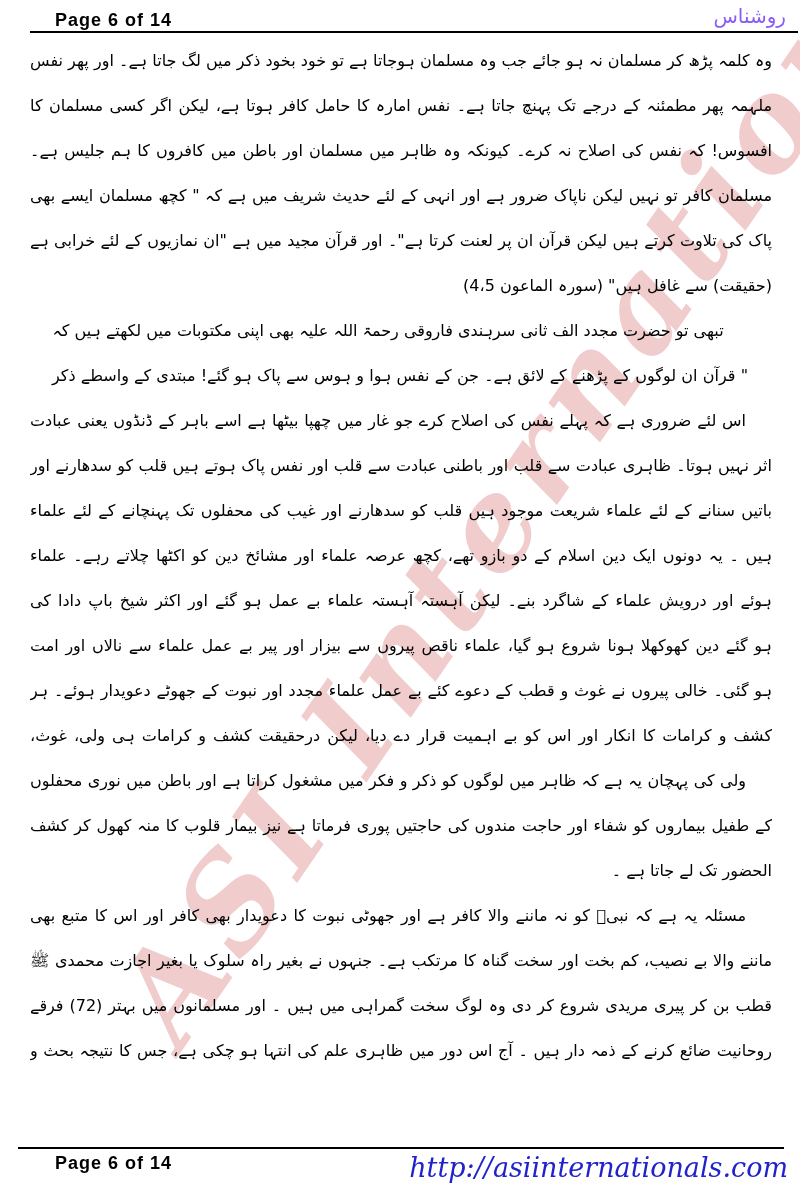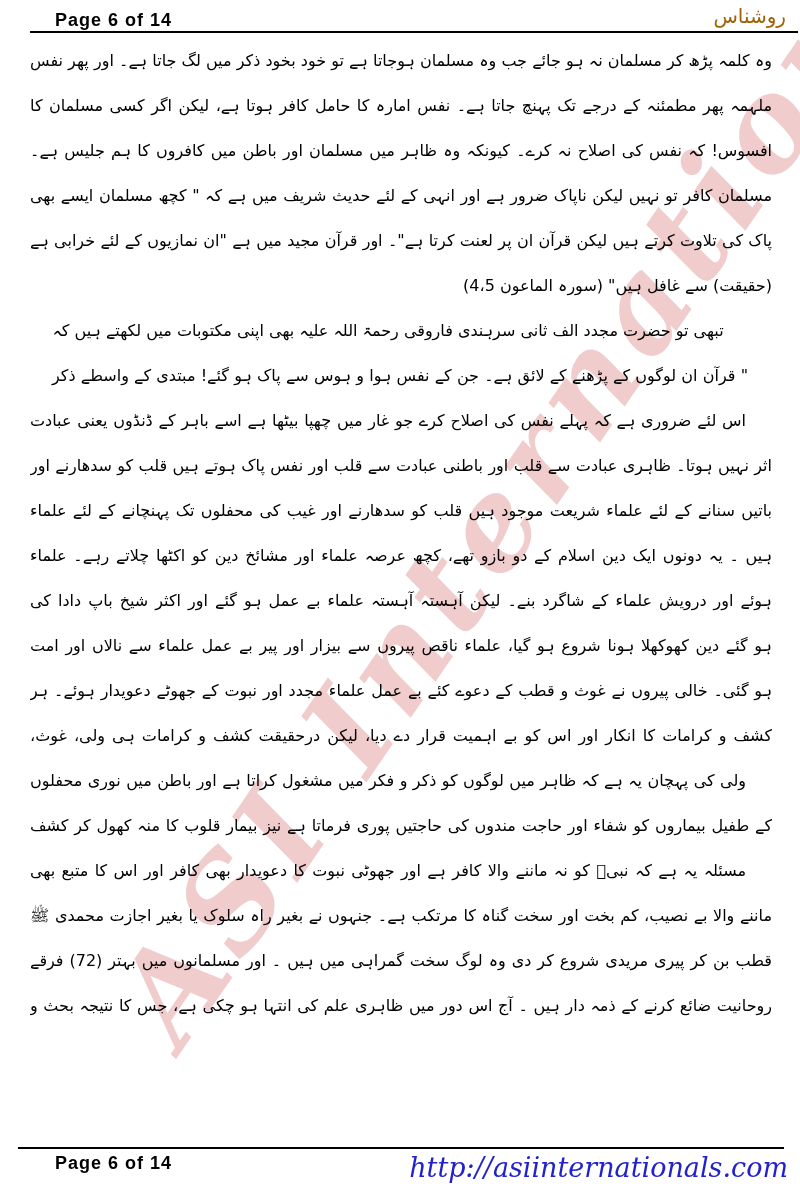--- a/index.html
+++ b/index.html
@@ -14,21 +14,21 @@
   }
   
   .hdr-page {
     position: absolute; top: 10px; left: 55px;
     font-family: "Liberation Sans", sans-serif;
     font-weight: bold; font-size: 18px; color: #000;
     letter-spacing: 1px;
   }
   .hdr-title {
     position: absolute; top: 4px; right: 14px;
-    direction: rtl; font-size: 20px; color: #a16207;
+    direction: rtl; font-size: 20px; color: #8b5cf6;
     font-family: "DejaVu Sans", sans-serif;
   }
   .hdr-rule {
     position: absolute; top: 31px; left: 30px; width: 768px; height: 2px;
     background: #000;
   }
   
   .ftr-rule {
     position: absolute; top: 1147px; left: 18px; width: 766px; height: 2px;
     background: #000;
@@ -100,20 +100,21 @@
       <div class="line js" dir="rtl">اس لئے ضروری ہے کہ پہلے نفس کی اصلاح کرے جو غار میں چھپا بیٹھا ہے اسے باہر کے ڈنڈوں یعنی عبادت سے کچھ</div>
       <div class="line j" dir="rtl">اثر نہیں ہوتا۔ ظاہری عبادت سے قلب اور باطنی عبادت سے قلب اور نفس پاک ہوتے ہیں قلب کو سدھارنے اور غیب کی</div>
       <div class="line j" dir="rtl">باتیں سنانے کے لئے علماء شریعت موجود ہیں قلب کو سدھارنے اور غیب کی محفلوں تک پہنچانے کے لئے علماء طریقت ہوتے</div>
       <div class="line j" dir="rtl">ہیں ۔ یہ دونوں ایک دین اسلام کے دو بازو تھے، کچھ عرصہ علماء اور مشائخ دین کو اکٹھا چلاتے رہے۔ علماء درویشوں سے بیعت</div>
       <div class="line j" dir="rtl">ہوئے اور درویش علماء کے شاگرد بنے۔ لیکن آہستہ آہستہ علماء بے عمل ہو گئے اور اکثر شیخ باپ دادا کی وراثت سمجھ کر بغیر عبور خالی</div>
       <div class="line j" dir="rtl">ہو گئے دین کھوکھلا ہونا شروع ہو گیا، علماء ناقص پیروں سے بیزار اور پیر بے عمل علماء سے نالاں اور امت دونوں سے بیزار</div>
       <div class="line j" dir="rtl">ہو گئی۔ خالی پیروں نے غوث و قطب کے دعوے کئے بے عمل علماء مجدد اور نبوت کے جھوٹے دعویدار ہوئے۔ ہر دو خالی نے</div>
       <div class="line j" dir="rtl">کشف و کرامات کا انکار اور اس کو بے اہمیت قرار دے دیا، لیکن درحقیقت کشف و کرامات ہی ولی، غوث، قطب و مجدد کی پہچان</div>
       <div class="line js" dir="rtl">ولی کی پہچان یہ ہے کہ ظاہر میں لوگوں کو ذکر و فکر میں مشغول کراتا ہے اور باطن میں نوری محفلوں میں پہنچاتا ہے، اللہ اس</div>
       <div class="line j" dir="rtl">کے طفیل بیماروں کو شفاء اور حاجت مندوں کی حاجتیں پوری فرماتا ہے نیز بیمار قلوب کا منہ کھول کر کشف القبور حتیٰ کہ کشف</div>
+      <div class="line s" dir="rtl">الحضور تک لے جاتا ہے ۔</div>
       <div class="line js" dir="rtl">مسئلہ یہ ہے کہ نبیؐ کو نہ ماننے والا کافر ہے اور جھوٹی نبوت کا دعویدار بھی کافر اور اس کا متبع بھی کافر ہے، لیکن ولی کو نہ</div>
       <div class="line j" dir="rtl">ماننے والا بے نصیب، کم بخت اور سخت گناہ کا مرتکب ہے۔ جنہوں نے بغیر راہ سلوک یا بغیر اجازت محمدی ﷺ کے غوث و</div>
       <div class="line j" dir="rtl">قطب بن کر پیری مریدی شروع کر دی وہ لوگ سخت گمراہی میں ہیں ۔ اور مسلمانوں میں بہتر (72) فرقے بنانے اور اور تخم</div>
       <div class="line j" dir="rtl">روحانیت ضائع کرنے کے ذمہ دار ہیں ۔ آج اس دور میں ظاہری علم کی انتہا ہو چکی ہے، جس کا نتیجہ بحث و مباحثہ، مناظر و و</div>
     </div>
 
   <div class="ftr-rule"></div>
   <div class="ftr-page">Page 6 of 14</div>
   <a class="ftr-url" href="#" style="color: rgb(34, 34, 204);">http://asiinternationals.com</a>
 

